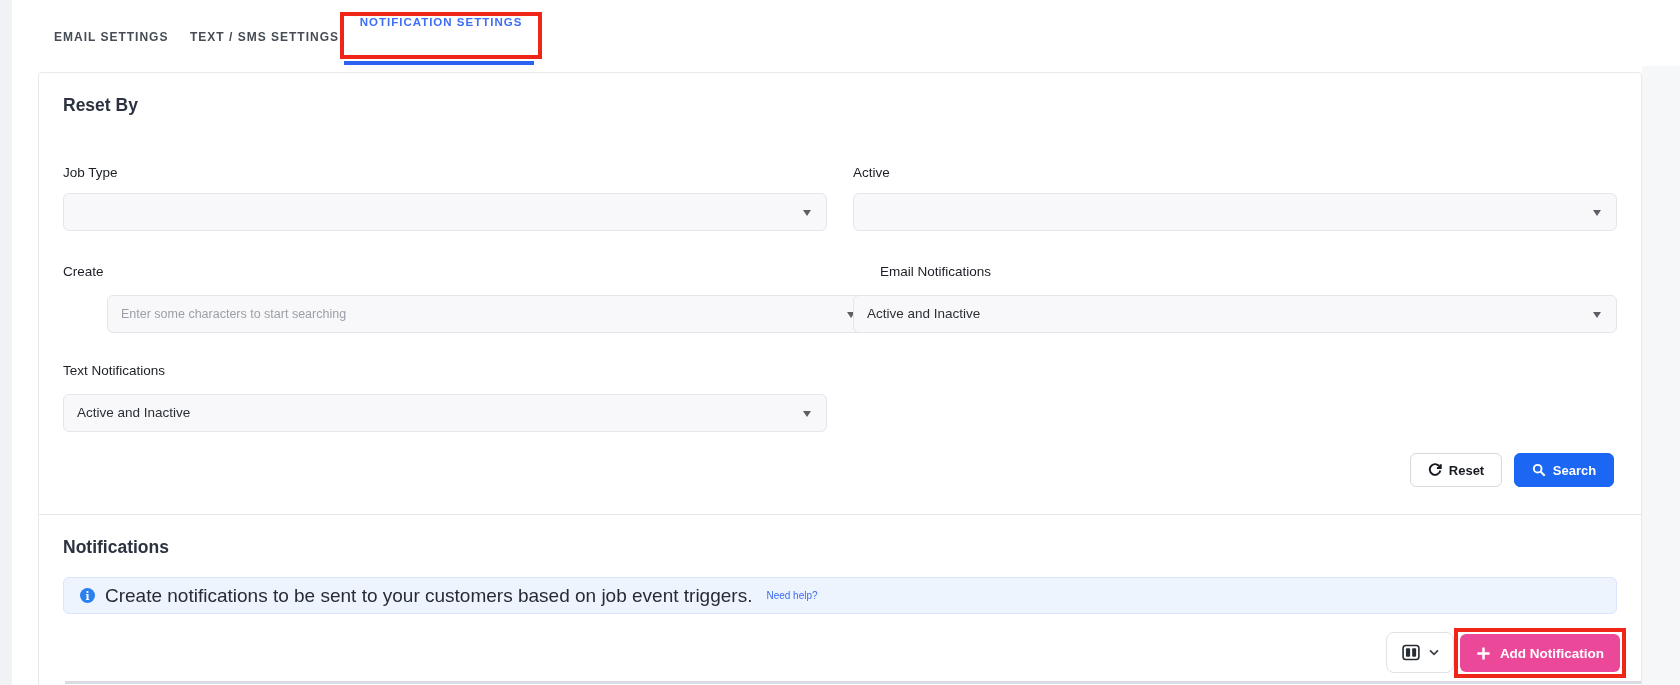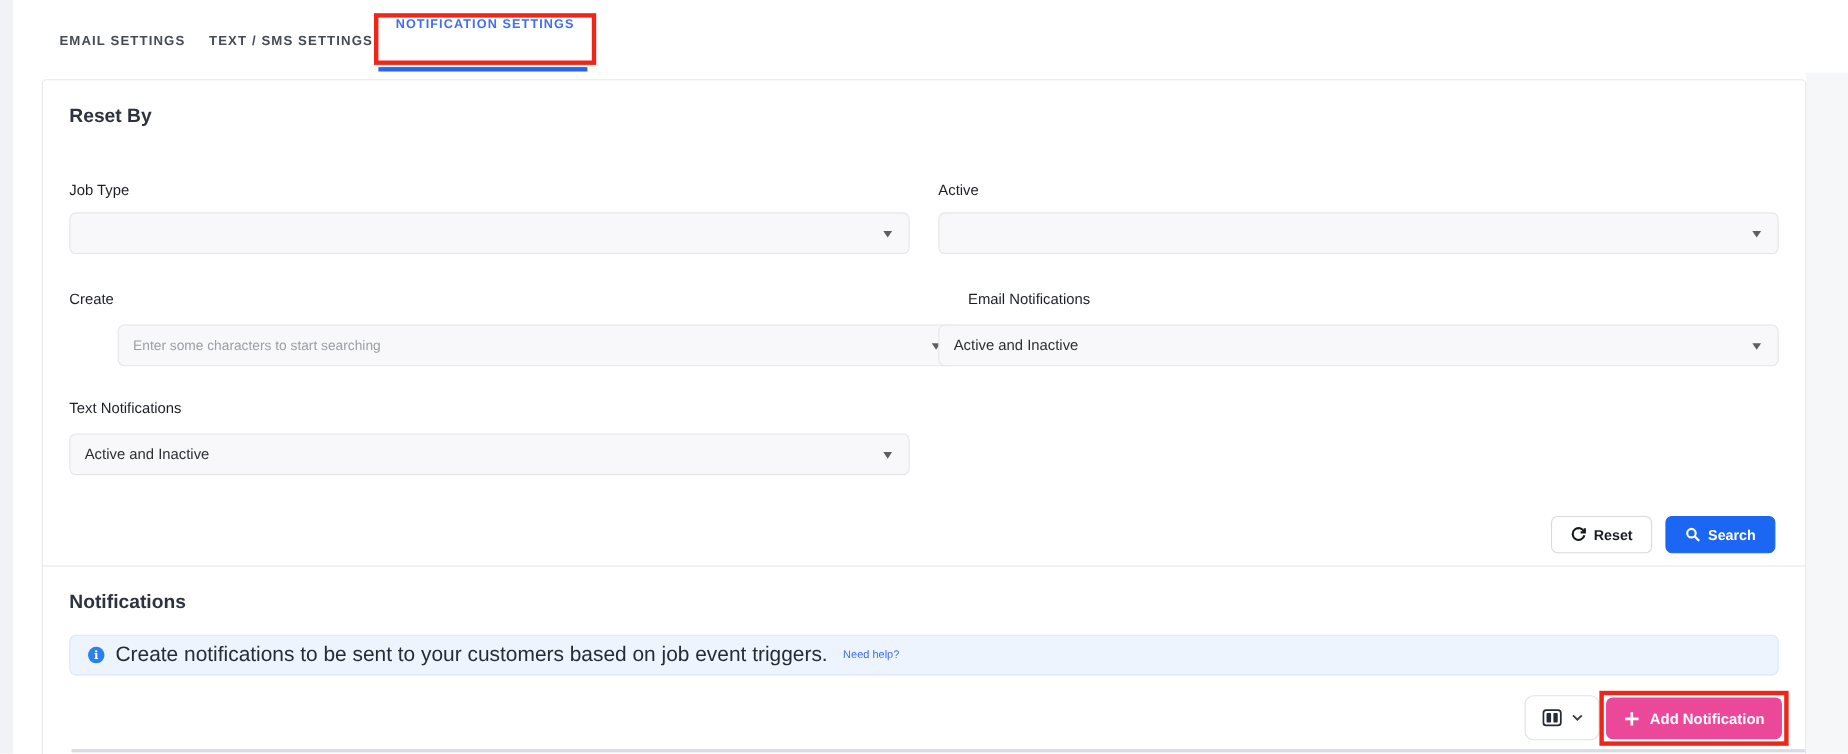--- a/index.html
+++ b/index.html
@@ -49,21 +49,21 @@
   .caret { position:absolute; right:15px; top:16px; width:0; height:0;
            border-left:4.5px solid transparent; border-right:4.5px solid transparent;
            border-top:6px solid #5c6066; }
   .groups-input { position:absolute; left:0; top:0; width:100%; height:36px;
            background:transparent; border:none; outline:none; padding:0 30px 0 13px;
            font-family:"Liberation Sans", sans-serif; font-size:12.5px; color:#2b2f35; }
   .groups-input::placeholder { color:#9ba0a8; opacity:1; }
 
   
   .btn { display:flex; align-items:center; justify-content:center; gap:7px;
-         border-radius:6px; font-weight:700; font-size:13px; cursor:pointer;margin-top:16px; }
+         border-radius:6px; font-weight:700; font-size:13px; cursor:pointer; }
   .btn-reset { left:1371px; top:380px; width:92px; height:34px; background:#ffffff;
          border:1px solid #d7d9de; color:#16191f; }
   .btn-search { left:1475px; top:380px; width:100px; height:34px; background:#1b66f3;
          border:1px solid #1b66f3; color:#ffffff; }
 
   .divider { left:0; top:441px; width:1602px; height:1px; background:#e5e7ea; }
 
   
   .banner { left:24px; top:504px; width:1554px; height:37px; background:#eef4fd;
             border:1px solid #d9e5fa; border-radius:6px; display:flex; align-items:center;

